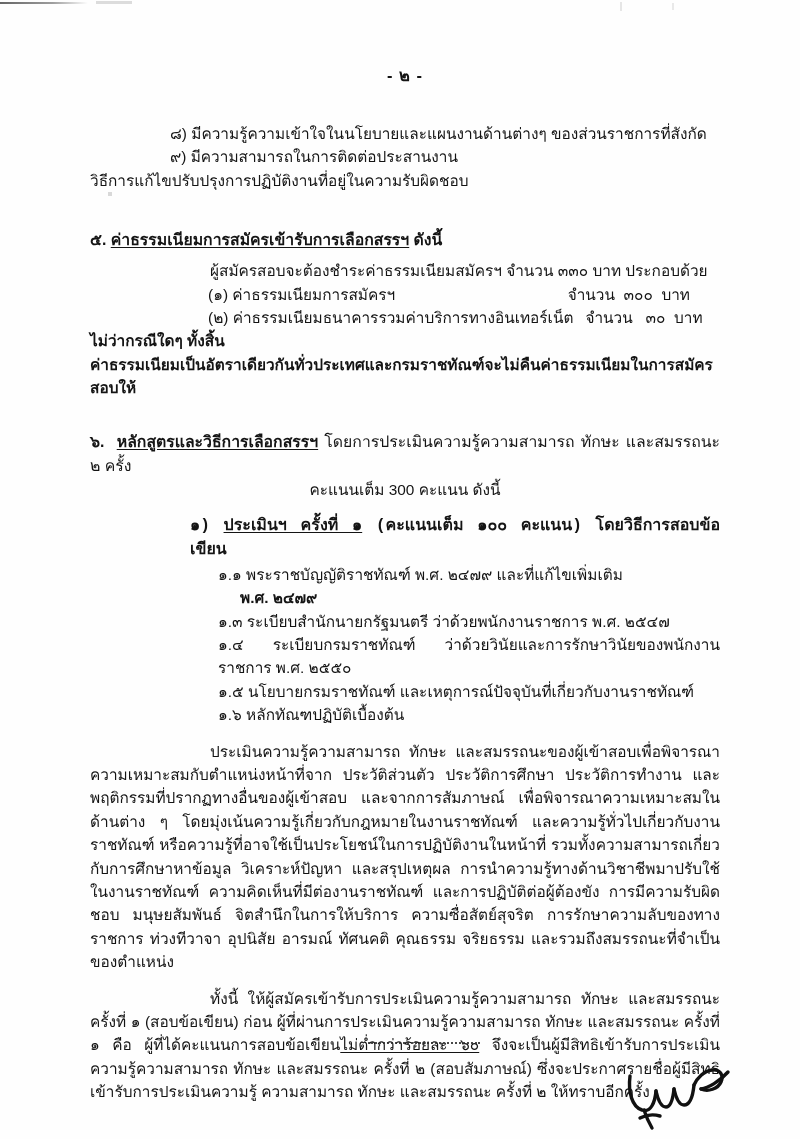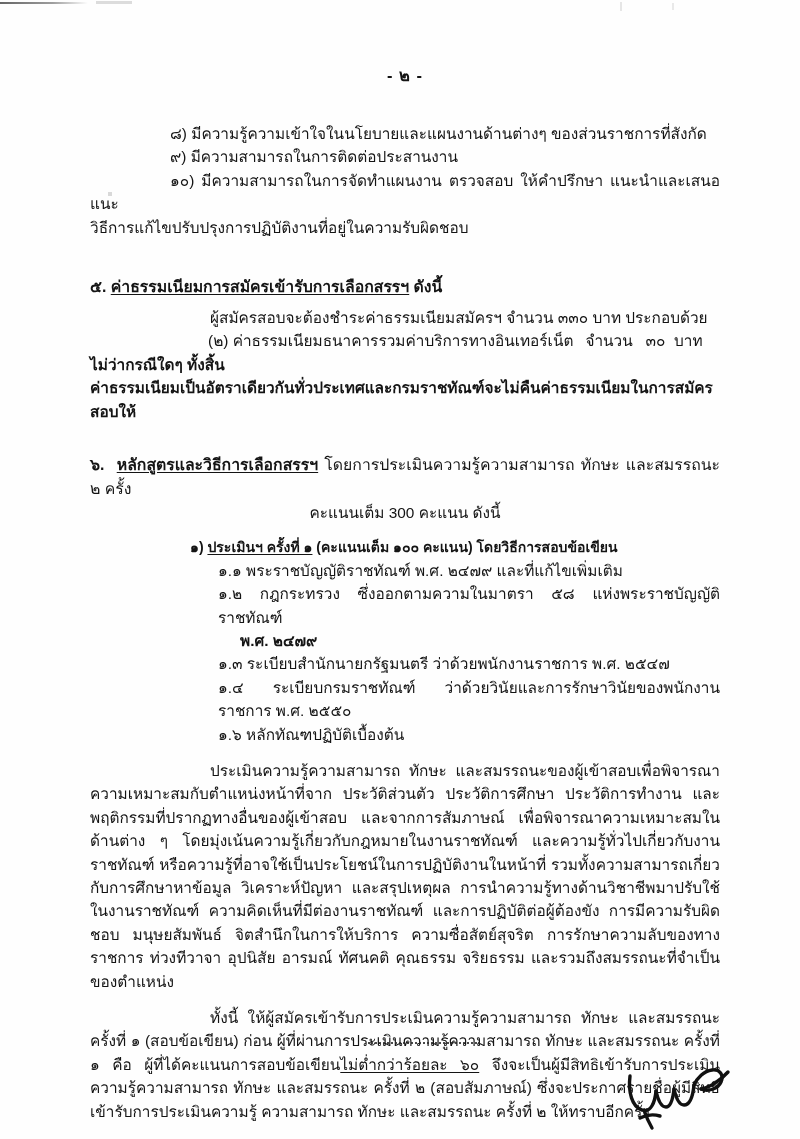--- a/index.html
+++ b/index.html
@@ -73,21 +73,22 @@
   .b  { font-weight: 700; }
 
   .section-head {
     font-weight: 700;
     font-size: 15.8px;
     margin-top: 17px;
   }
 
   .sub-head {
     font-weight: 700;
-    font-size: 14px;
+    font-size: 16px;
+    font-family: Liberation Mono, monospace;
   }
 
   .gap-sm { height: 7px; }
   .gap-md { height: 13px; }
   .gap-lg { height: 19px; }
 
   .fee-row {
     display: flex;
     padding-left: 118px;
   }
@@ -135,37 +136,41 @@
 
   <div class="content">
 
     <div class="page-number">- ๒ -</div>
 
     <div style="height:34px"></div>
 
     <div class="block">
       <p class="para indent-1">๘) มีความรู้ความเข้าใจในนโยบายและแผนงานด้านต่างๆ ของส่วนราชการที่สังกัด</p>
       <p class="para indent-1">๙) มีความสามารถในการติดต่อประสานงาน</p>
-      <p class="para indent-1">๑๐) มีความสามารถในการจัดทำแผนงาน ตรวจสอบ ให้คำปรึกษา แนะนำและเสนอแนะ</p>
       <p class="para">วิธีการแก้ไขปรับปรุงการปฏิบัติงานที่อยู่ในความรับผิดชอบ</p>
     </div>
 
     <div class="gap-lg"></div>
 
     <div class="block">
       <p class="para section-head">
         <span>๕.</span>
         <span class="u">ค่าธรรมเนียมการสมัครเข้ารับการเลือกสรรฯ</span>
         <span>ดังนี้</span>
       </p>
 
       <div class="gap-sm"></div>
 
       <p class="para indent-2">ผู้สมัครสอบจะต้องชำระค่าธรรมเนียมสมัครฯ จำนวน ๓๓๐ บาท ประกอบด้วย</p>
 
+      <div class="fee-row">
+        <span class="fee-label">(๑) ค่าธรรมเนียมการสมัครฯ</span>
+        <span class="fee-spacer"></span>
+        <span class="fee-amount">จำนวน  ๓๐๐  บาท</span>
+      </div>
 
       <div class="fee-row">
         <span class="fee-label">(๒) ค่าธรรมเนียมธนาคารรวมค่าบริการทางอินเทอร์เน็ต</span>
         <span class="fee-spacer"></span>
         <span class="fee-amount">จำนวน   ๓๐  บาท</span>
       </div>
 
       <p class="para b">ไม่ว่ากรณีใดๆ ทั้งสิ้น</p>
       <p class="para b">ค่าธรรมเนียมเป็นอัตราเดียวกันทั่วประเทศและกรมราชทัณฑ์จะไม่คืนค่าธรรมเนียมในการสมัครสอบให้</p>
     </div>
@@ -183,24 +188,24 @@
 
       <div class="gap-md"></div>
 
       <p class="para sub-head hang-item">
         <span>๑)</span>
         <span class="u">ประเมินฯ ครั้งที่  ๑</span>
         <span>(คะแนนเต็ม ๑๐๐ คะแนน) โดยวิธีการสอบข้อเขียน</span>
       </p>
 
       <p class="para hang-sub">๑.๑ พระราชบัญญัติราชทัณฑ์ พ.ศ. ๒๔๗๙ และที่แก้ไขเพิ่มเติม</p>
-      <p class="para hang-sub">๑.๒ กฎกระทรวง ซึ่งออกตามความในมาตรา ๕๘ แห่งพระราชบัญญัติราชทัณฑ์</p>
       <p class="para hang-sub2 b">พ.ศ. ๒๔๗๙</p>
       <p class="para hang-sub">๑.๓ ระเบียบสำนักนายกรัฐมนตรี ว่าด้วยพนักงานราชการ  พ.ศ. ๒๕๔๗</p>
       <p class="para hang-sub">๑.๔ ระเบียบกรมราชทัณฑ์ ว่าด้วยวินัยและการรักษาวินัยของพนักงานราชการ พ.ศ. ๒๕๕๐</p>
+      <p class="para hang-sub">๑.๕ นโยบายกรมราชทัณฑ์ และเหตุการณ์ปัจจุบันที่เกี่ยวกับงานราชทัณฑ์</p>
       <p class="para hang-sub">๑.๖  หลักทัณฑปฏิบัติเบื้องต้น</p>
 
       <div class="gap-md"></div>
 
 
       <p class="para indent-2">ประเมินความรู้ความสามารถ ทักษะ และสมรรถนะของผู้เข้าสอบเพื่อพิจารณา ความเหมาะสมกับตำแหน่งหน้าที่จาก ประวัติส่วนตัว ประวัติการศึกษา ประวัติการทำงาน และพฤติกรรมที่ปรากฏทางอื่นของผู้เข้าสอบ และจากการสัมภาษณ์    เพื่อพิจารณาความเหมาะสมในด้านต่าง ๆ โดยมุ่งเน้นความรู้เกี่ยวกับกฎหมายในงานราชทัณฑ์ และความรู้ทั่วไปเกี่ยวกับงานราชทัณฑ์ หรือความรู้ที่อาจใช้เป็นประโยชน์ในการปฏิบัติงานในหน้าที่ รวมทั้งความสามารถเกี่ยวกับการศึกษาหาข้อมูล วิเคราะห์ปัญหา และสรุปเหตุผล การนำความรู้ทางด้านวิชาชีพมาปรับใช้ในงานราชทัณฑ์ ความคิดเห็นที่มีต่องานราชทัณฑ์ และการปฏิบัติต่อผู้ต้องขัง การมีความรับผิดชอบ มนุษยสัมพันธ์ จิตสำนึกในการให้บริการ ความซื่อสัตย์สุจริต การรักษาความลับของทางราชการ ท่วงทีวาจา อุปนิสัย อารมณ์ ทัศนคติ คุณธรรม จริยธรรม และรวมถึงสมรรถนะที่จำเป็นของตำแหน่ง</p>
     </div>
 
     <div class="gap-md"></div>
 

